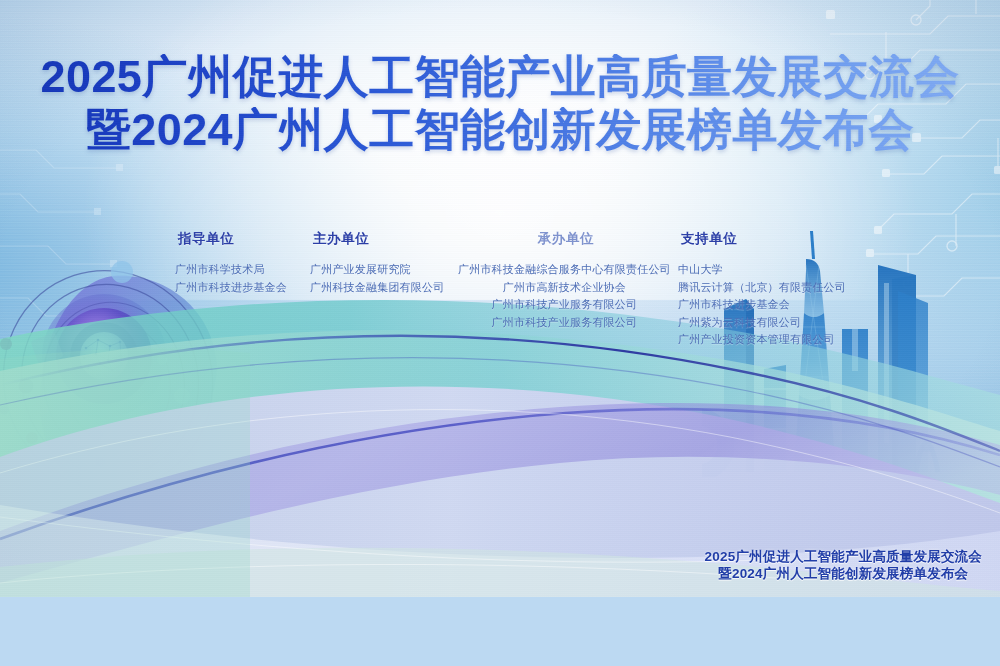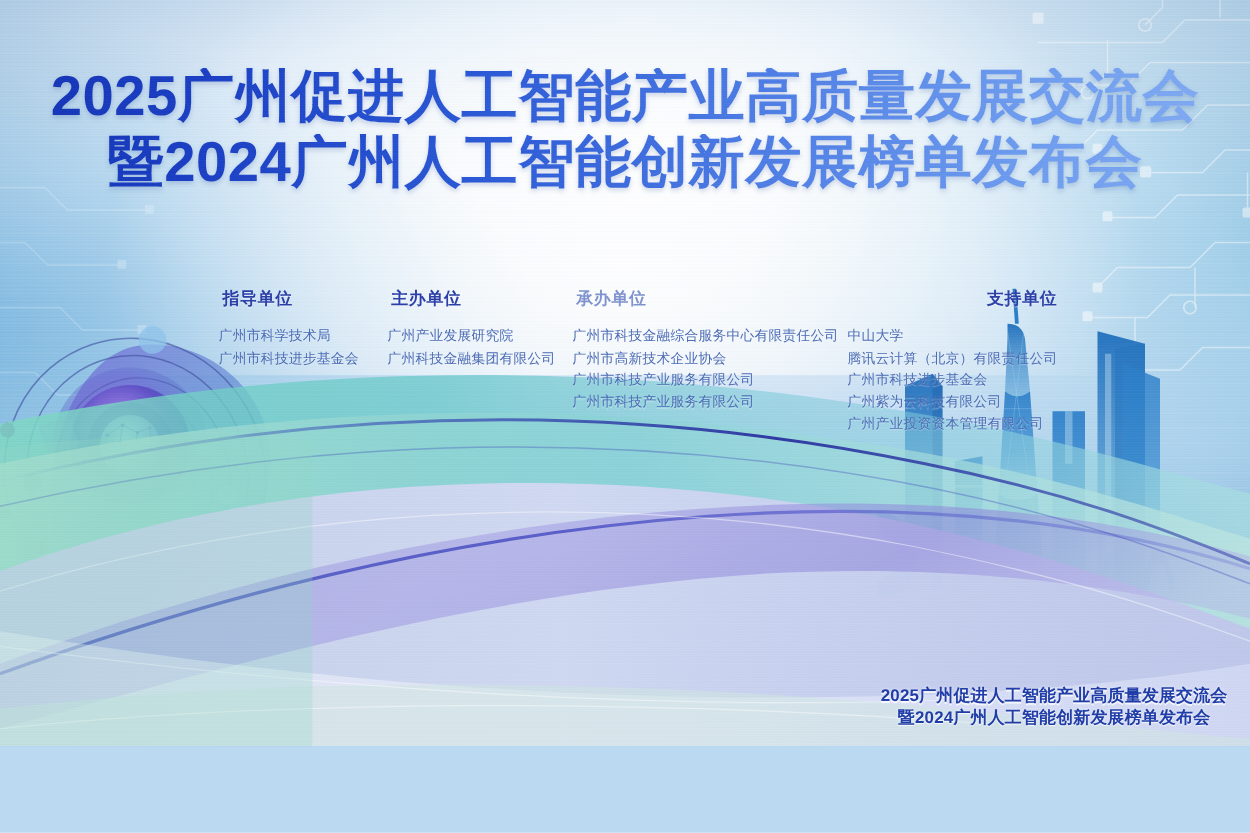--- a/index.html
+++ b/index.html
@@ -67,22 +67,22 @@
   .col-h{
     font-size:13.5px;font-weight:700;color:#2b3fa8;letter-spacing:.6px;
     margin-bottom:13px;text-shadow:0 1px 1px rgba(255,255,255,.55);
   }
   .col-item{
     font-size:11px;color:#4a6bb5;line-height:17.5px;white-space:nowrap;
     text-shadow:0 1px 1px rgba(255,255,255,.4);letter-spacing:.2px;
   }
   #c1{left:175px;top:0;} #c1 .col-h{padding-left:3px;}
   #c2{left:310px;top:0;} #c2 .col-h{padding-left:3px;}
-  #c3{left:458px;top:0;} #c3 .col-h{padding-left:3px;}
-  #c4{left:678px;top:0;} #c4 .col-h{padding-left:3px;text-align:right;}
+  #c3{left:458px;top:0;text-align:center;} #c3 .col-h{padding-left:3px;}
+  #c4{left:678px;top:0;} #c4 .col-h{padding-left:3px;}
   #c3 .col-h{color:#7f93cf;}
 
   
   .ai-head{position:absolute;left:-4px;top:238px;width:300px;height:300px;z-index:5;}
 
   
   .skyline{position:absolute;right:48px;bottom:120px;width:250px;height:260px;z-index:4;}
 
   
   .waves{position:absolute;left:0;bottom:0;width:1000px;height:330px;z-index:6;}

